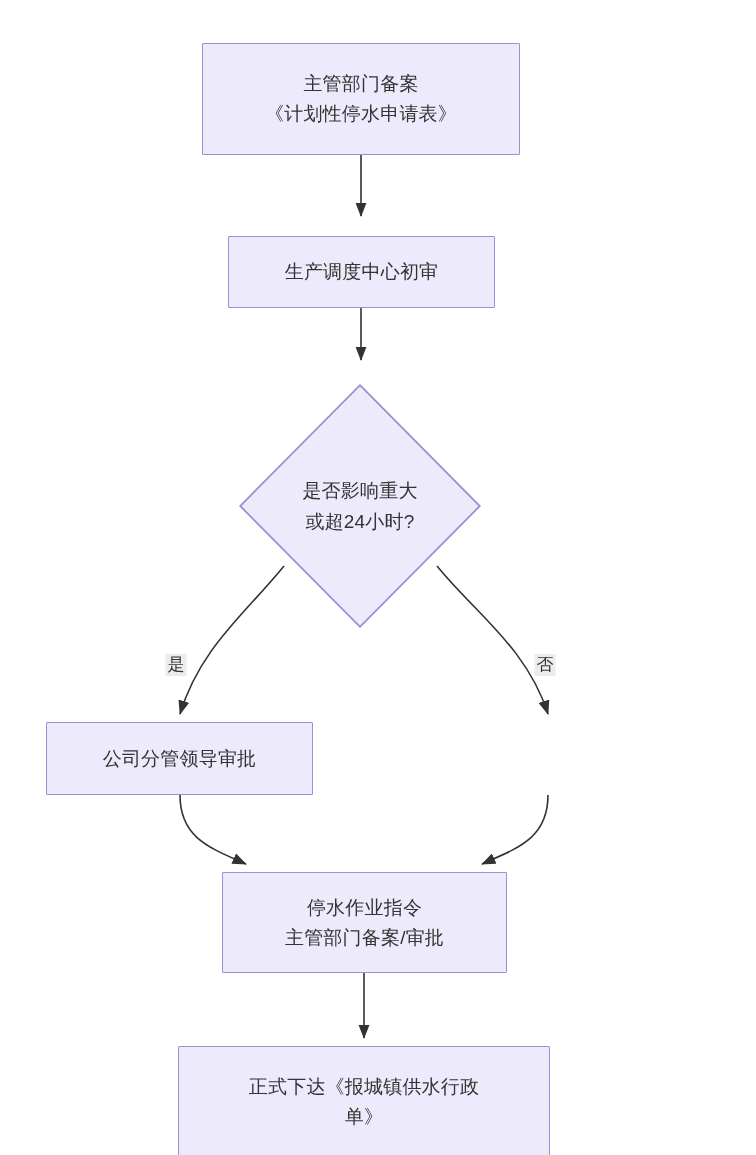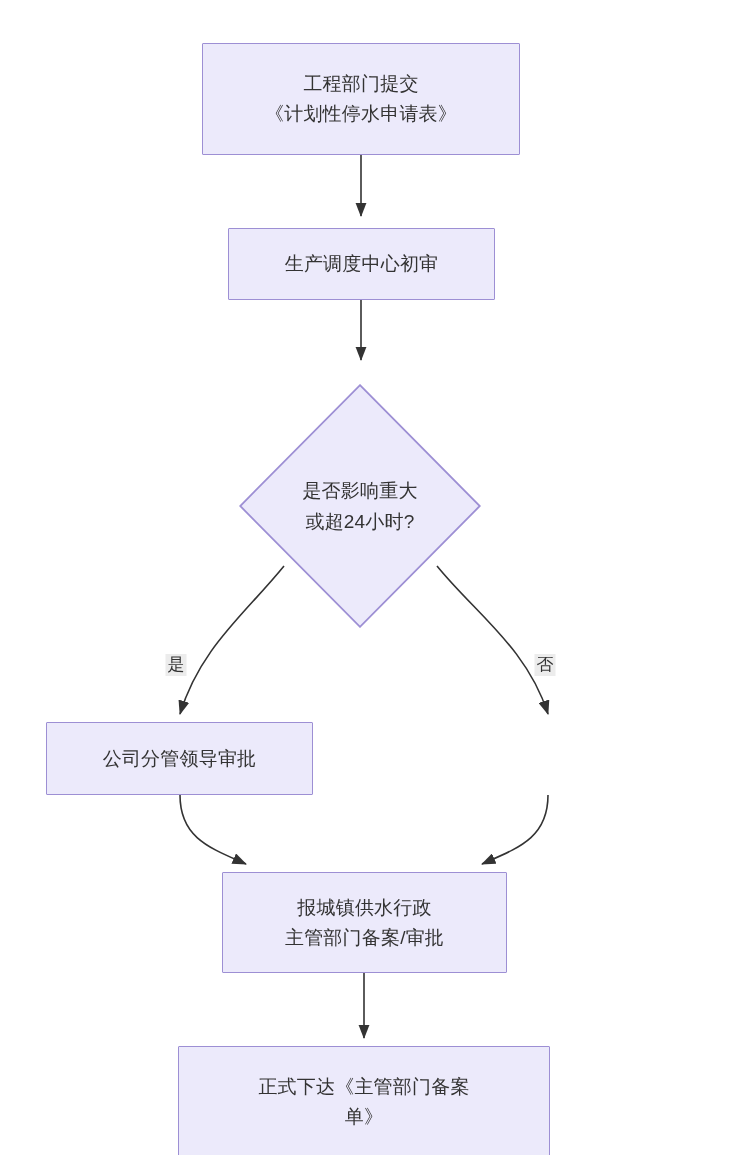--- a/index.html
+++ b/index.html
@@ -96,47 +96,47 @@
     <path d="M 437,566 C 476,614 527,648 548,714" fill="none" stroke="#333333" stroke-width="1.6" marker-end="url(#arrowhead)"></path>
 
     <path d="M 180,795 C 180,838 210,848 246,864" fill="none" stroke="#333333" stroke-width="1.6" marker-end="url(#arrowhead)"></path>
 
     <path d="M 548,795 C 548,838 518,848 482,864" fill="none" stroke="#333333" stroke-width="1.6" marker-end="url(#arrowhead)"></path>
 
     <path d="M 364,973 L 364,1038" fill="none" stroke="#333333" stroke-width="1.6" marker-end="url(#arrowhead)"></path>
   </svg>
 
   <div class="node box" style="left:202px; top:43px; width:318px; height:112px;">
-    <span>工程部门提交
+    <span>主管部门备案
 《计划性停水申请表》</span>
   </div>
 
-  <div class="node box" style="left:228px; top:228px; width:267px; height:72px;text-align:right;">
+  <div class="node box" style="left:228px; top:236px; width:267px; height:72px;text-align:right;">
     <span>生产调度中心初审</span>
   </div>
 
   <div class="node diamond-wrap" style="left:239px; top:384px; width:242px; height:244px;">
     <svg class="diamond-shape" viewBox="0 0 242 244" preserveAspectRatio="none">
       <polygon points="121,1.2 240.8,122 121,242.8 1.2,122" fill="#ECEAFB" stroke="#9D8FD4" stroke-width="1.8"></polygon>
     </svg>
     <span class="diamond-label">是否影响重大
 或超24小时?</span>
   </div>
 
   <div class="node box" style="left:46px; top:722px; width:267px; height:73px;">
     <span>公司分管领导审批</span>
   </div>
 
 
   <div class="node box" style="left:222px; top:872px; width:285px; height:101px;">
-    <span>报城镇供水行政
+    <span>停水作业指令
 主管部门备案/审批</span>
   </div>
 
   <div class="node box" style="left:178px; top:1046px; width:372px; height:112px;">
-    <span>正式下达《主管部门备案
+    <span>正式下达《报城镇供水行政
 单》</span>
   </div>
 
   <div class="edge-label" style="left:176px; top:665px;">是</div>
   <div class="edge-label" style="left:545px; top:665px;">否</div>
 
 </div>
 
 </body></html>

